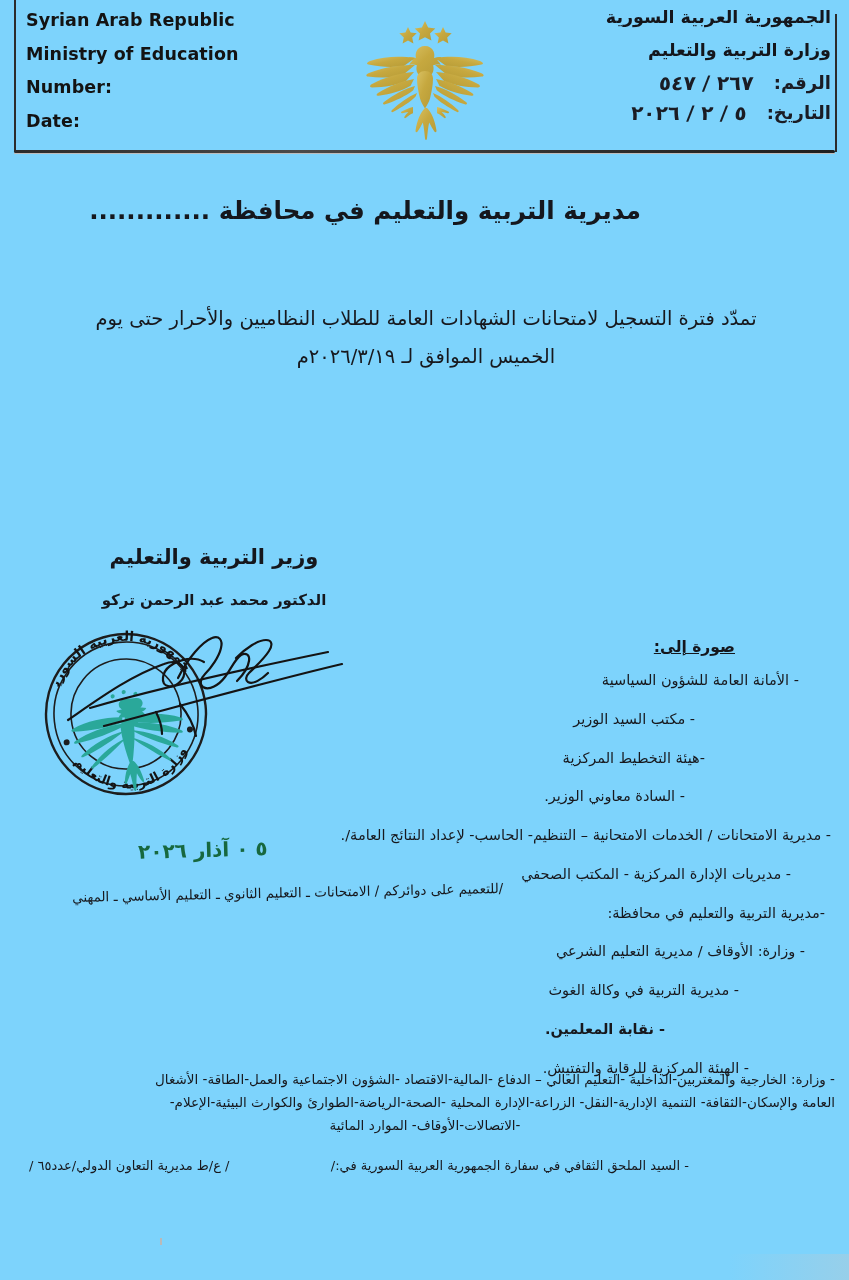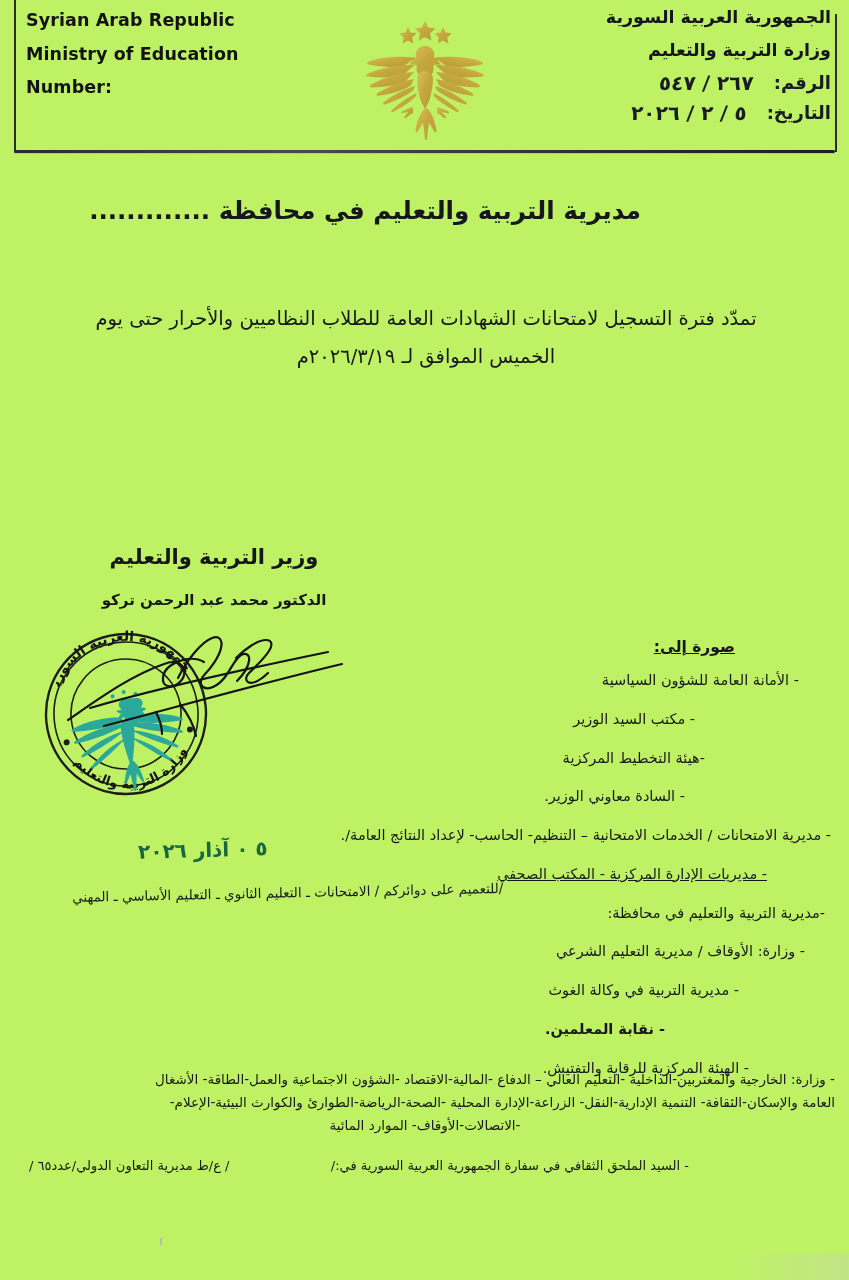--- a/index.html
+++ b/index.html
@@ -4,21 +4,21 @@
 <style>
   html,body{margin:0;padding:0;}
   body{
     width:849px;height:1280px;
     background:#ffffff;
     font-family:"DejaVu Sans","Liberation Sans",sans-serif;
     color:#111;
     position:relative;
     overflow:hidden;
   }
-  .page{position:relative;width:849px;height:1280px;background:#bef264;}
+  .page{position:relative;width:849px;height:1280px;background:#7dd3fc;}
 
   
   .header{position:relative;height:152px;}
   .hdr-left{
     position:absolute;left:26px;top:10px;width:300px;
     direction:ltr;text-align:left;
   }
   .hdr-left div{
     font-family:"DejaVu Sans","Liberation Sans",sans-serif;
     font-weight:bold;font-size:17.5px;color:#131313;
@@ -90,21 +90,21 @@
   .cc li{
     list-style:none;font-size:14.5px;color:#17181d;
     margin-bottom:17px;line-height:1.5;white-space:nowrap;font-weight:500;
   }
   .cc ul{margin:0;padding:0;}
   .cc .i0{margin-right:32px;}
   .cc .i1{margin-right:136px;}
   .cc .i2{margin-right:126px;}
   .cc .i3{margin-right:146px;}
   .cc .i4{margin-right:0px;}
-  .cc .i5{margin-right:64px;text-decoration:underline;}
+  .cc .i5{margin-right:40px;}
   .cc .i7{margin-right:26px;}
   .cc .i8{margin-right:92px;}
   .cc .i9{margin-right:166px;font-weight:bold;}
   .cc .i10{margin-right:82px;}
 
   .cc-gov{margin-right:6px;white-space:normal;}
   .cc-gov .l1{display:block;}
   .cc-gov .l2{display:block;margin-right:50px;}
 
   
@@ -148,20 +148,21 @@
 <div class="page">
 
   <div class="header">
     <div class="vrule-l"></div>
     <div class="vrule-r"></div>
 
     <div class="hdr-left">
       <div>Syrian Arab Republic</div>
       <div>Ministry of Education</div>
       <div>Number:</div>
+      <div>Date:</div>
     </div>
 
     <div class="emblem">
       <svg viewBox="0 0 140 142" width="140" height="142" aria-hidden="true">
         <defs>
           <linearGradient id="gold" x1="0" y1="0" x2="1" y2="1">
             <stop offset="0%" stop-color="#d8c163"></stop>
             <stop offset="45%" stop-color="#c6a83f"></stop>
             <stop offset="100%" stop-color="#b59a36"></stop>
           </linearGradient>

